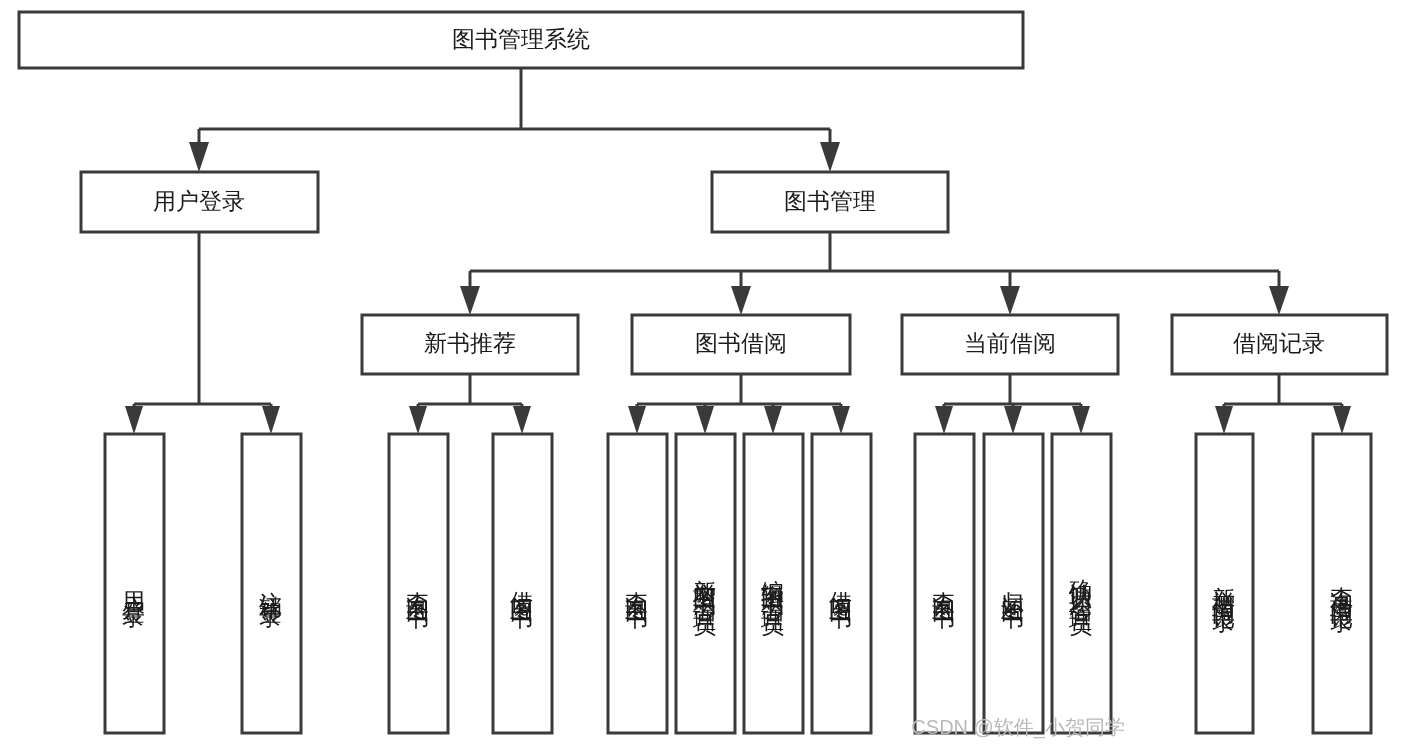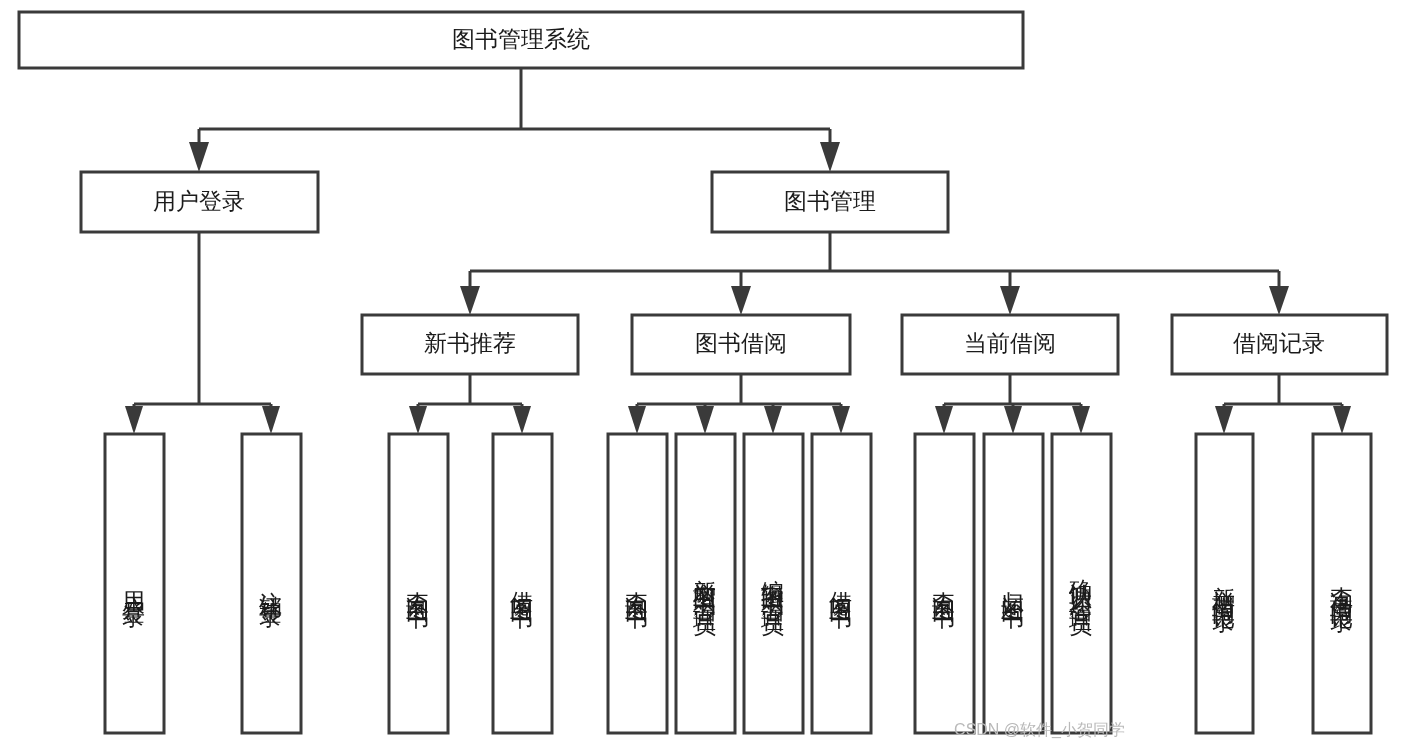--- a/index.html
+++ b/index.html
@@ -56,21 +56,21 @@
     text-orientation: upright;
     letter-spacing: 5px;
     dominant-baseline: central;
     text-anchor: middle;
   }
   .watermark-text {
     position: absolute;
     right: 8px;
     bottom: 6px;
     font-family: "Liberation Sans", "DejaVu Sans", sans-serif;
-    font-size: 16px;
+    font-size: 20px;
     color: #b9b9b9;
     white-space: nowrap;
     pointer-events: none;
   }
 </style>
 </head>
 <body>
 
 <div id="diagram-root">
 

